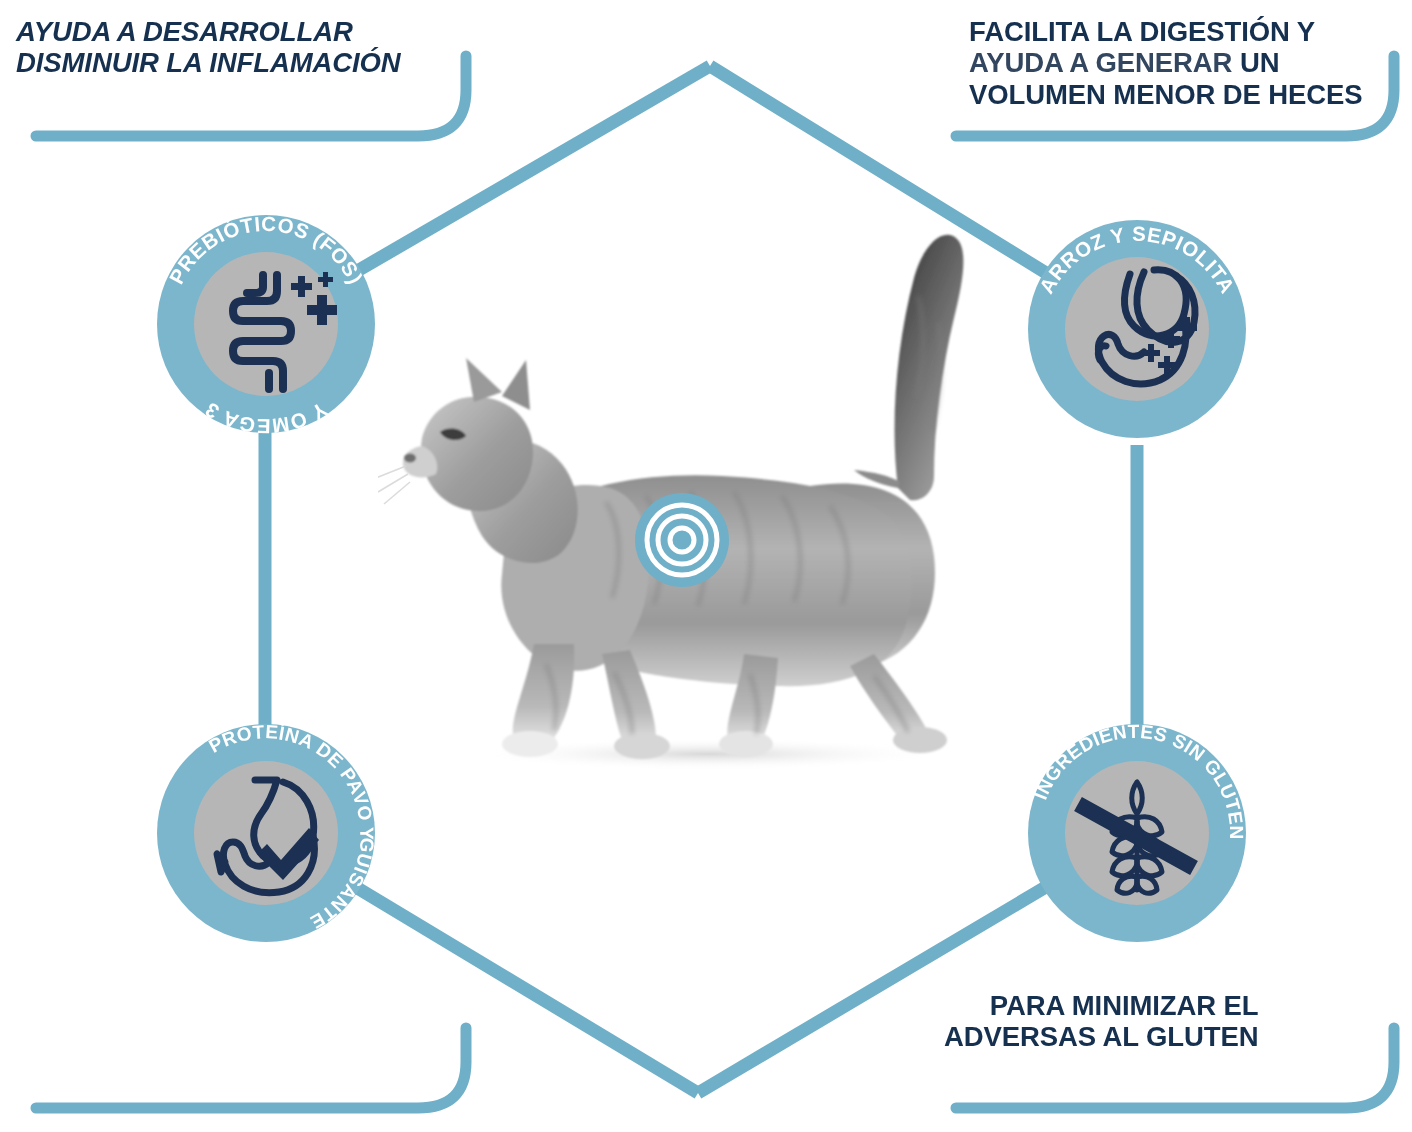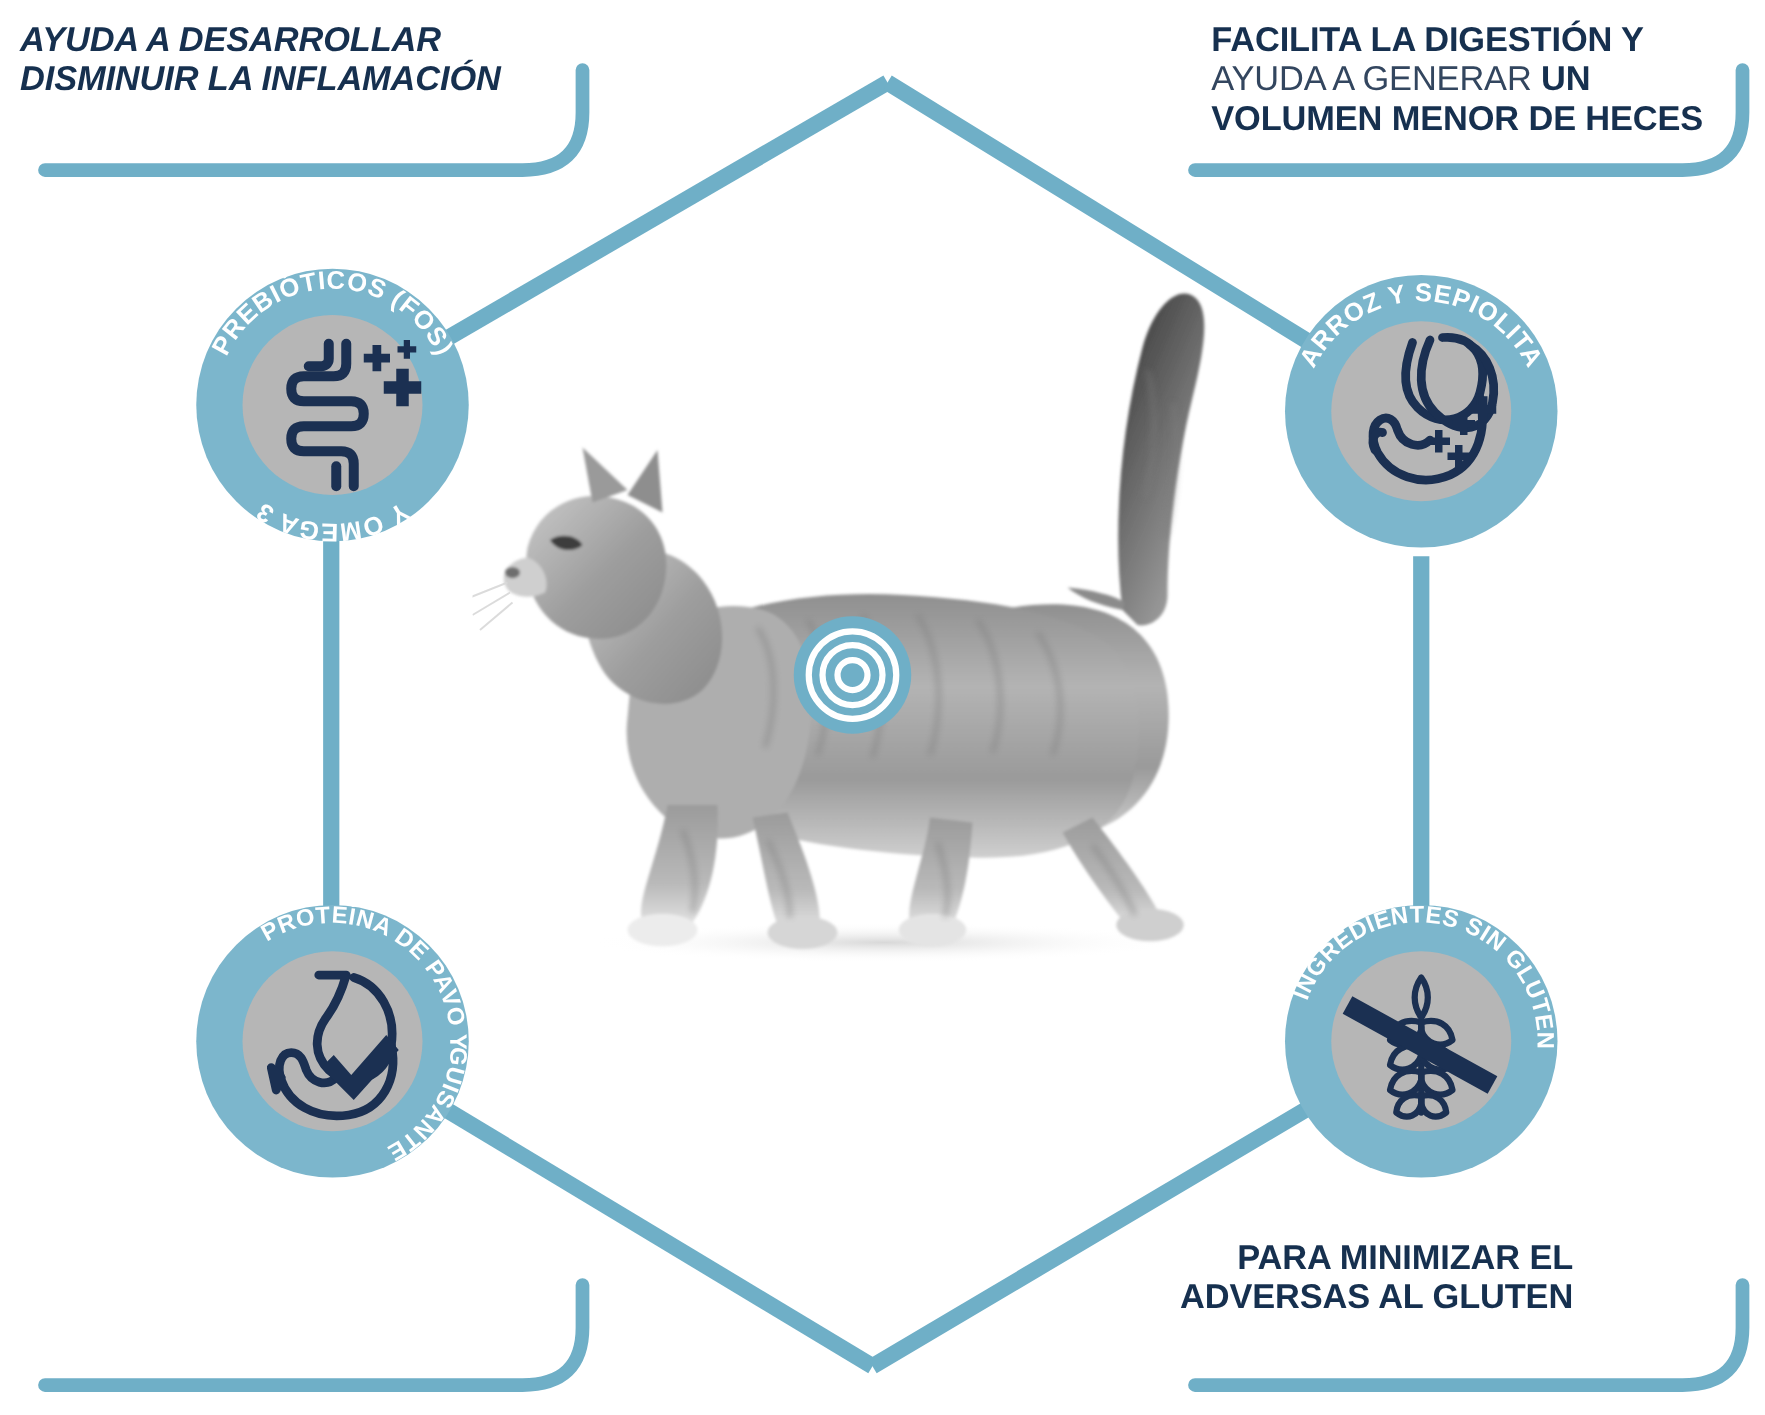--- a/index.html
+++ b/index.html
@@ -26,21 +26,21 @@
     letter-spacing: -0.1px;
   }
   .callout .ln {
     display: block;
     font-size: 27.5px;
     font-weight: 700;
     text-transform: uppercase;
     white-space: nowrap;
   }
   .callout .light {
-    font-weight: 400;
+    font-weight: 700;
     color: #33465f;
   }
   .callout .bold {
     font-weight: 700;
     color: #16304f;
   }
 
   #callout-tl { left: 16px; top: 16px; font-style: italic; }
   #callout-tr { left: 944px; top: 16px; margin-left: 25px; }
   #callout-bl { left: 16px; top: 1028px; }

